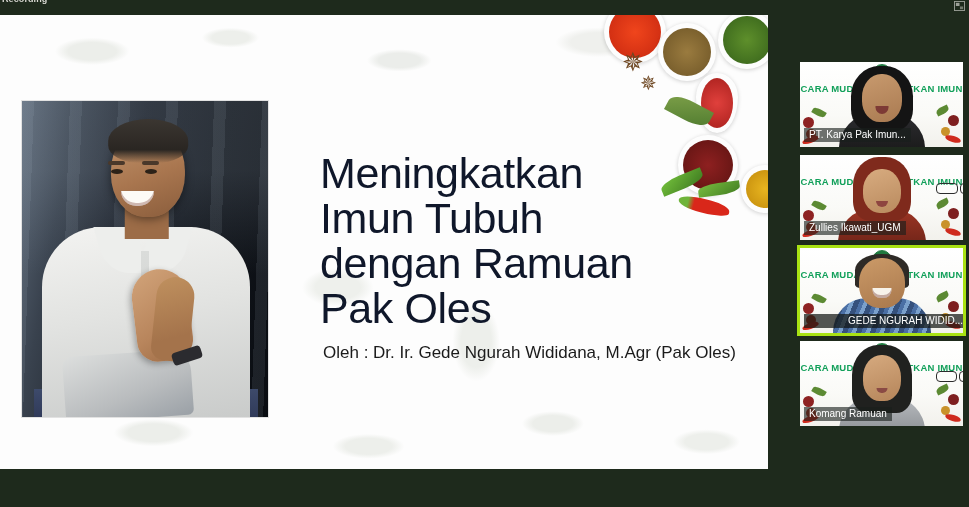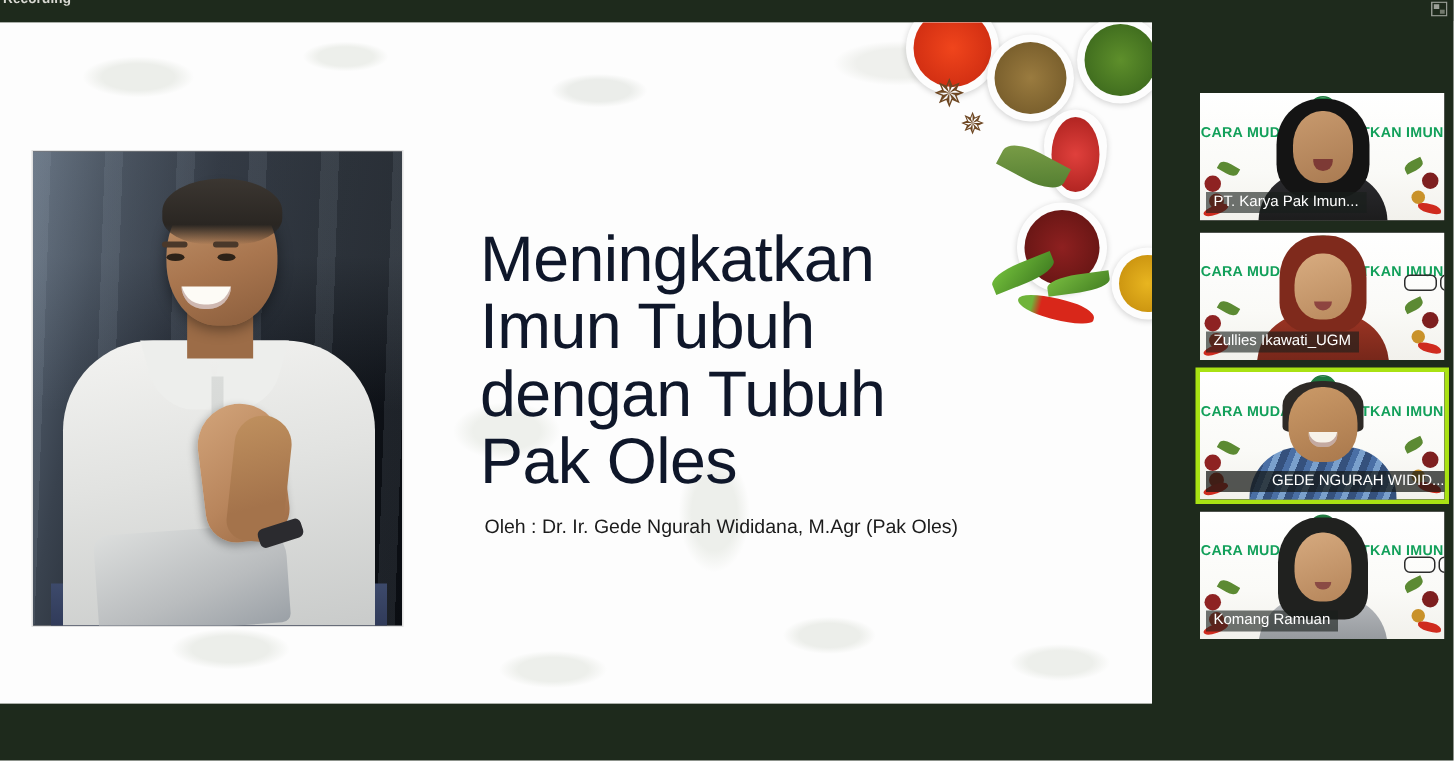--- a/index.html
+++ b/index.html
@@ -134,21 +134,21 @@
   }
 
   
   #slide-title{
     position:absolute;left:320px;top:136px;width:370px;
     font-size:43px;line-height:1.05;font-weight:400;color:#0f172a;
     letter-spacing:-.4px;
   }
   #slide-subtitle{
     position:absolute;left:323px;top:328px;
-    font-size:13px;color:#1b1b1b;white-space:nowrap;
+    font-size:17px;color:#1b1b1b;white-space:nowrap;
   }
 
   
   #spice-deco{position:absolute;right:0;top:0;width:182px;height:300px;pointer-events:none;}
   .bowl{position:absolute;border-radius:50%;background:#fdfdfd;box-shadow:0 1px 4px rgba(0,0,0,.18);}
   .bowl i{position:absolute;inset:5px;border-radius:50%;display:block;}
   .leafy{position:absolute;border-radius:50% 0 50% 0;background:linear-gradient(150deg,#7fa14a,#4e7a2e);}
   .chili{position:absolute;border-radius:50% 40% 50% 46%/46% 50% 40% 50%;}
   .star-anise{position:absolute;color:#6e4722;font-size:26px;line-height:1;}
 
@@ -264,21 +264,21 @@
     <div class="star-anise" style="left:54px;top:58px;font-size:20px;">✵</div>
     <div class="leafy" style="left:80px;top:86px;width:46px;height:20px;transform:rotate(28deg);"></div>
     <div class="leafy" style="left:74px;top:160px;width:44px;height:14px;transform:rotate(-22deg);background:linear-gradient(150deg,#74c13c,#3e7a20);"></div>
     <div class="chili" style="left:92px;top:184px;width:52px;height:14px;background:linear-gradient(90deg,#6fb43a 0 18%,#d9271a 30% 100%);transform:rotate(14deg);"></div>
     <div class="leafy" style="left:112px;top:168px;width:42px;height:12px;transform:rotate(-8deg);background:linear-gradient(150deg,#79bd40,#437f22);"></div>
   </div>
 
   <div id="slide-title">
     <div>Meningkatkan</div>
     <div>Imun Tubuh</div>
-    <div>dengan Tubuh</div>
+    <div>dengan Ramuan</div>
     <div>Pak Oles</div>
   </div>
   <div id="slide-subtitle">Oleh  : Dr. Ir. Gede Ngurah Wididana, M.Agr  (Pak Oles)</div>
 </div>
 
 <div id="participants">
 
   <div class="thumb">
     <div class="thumb-bg"></div>
     <div class="vc-logo"></div>

